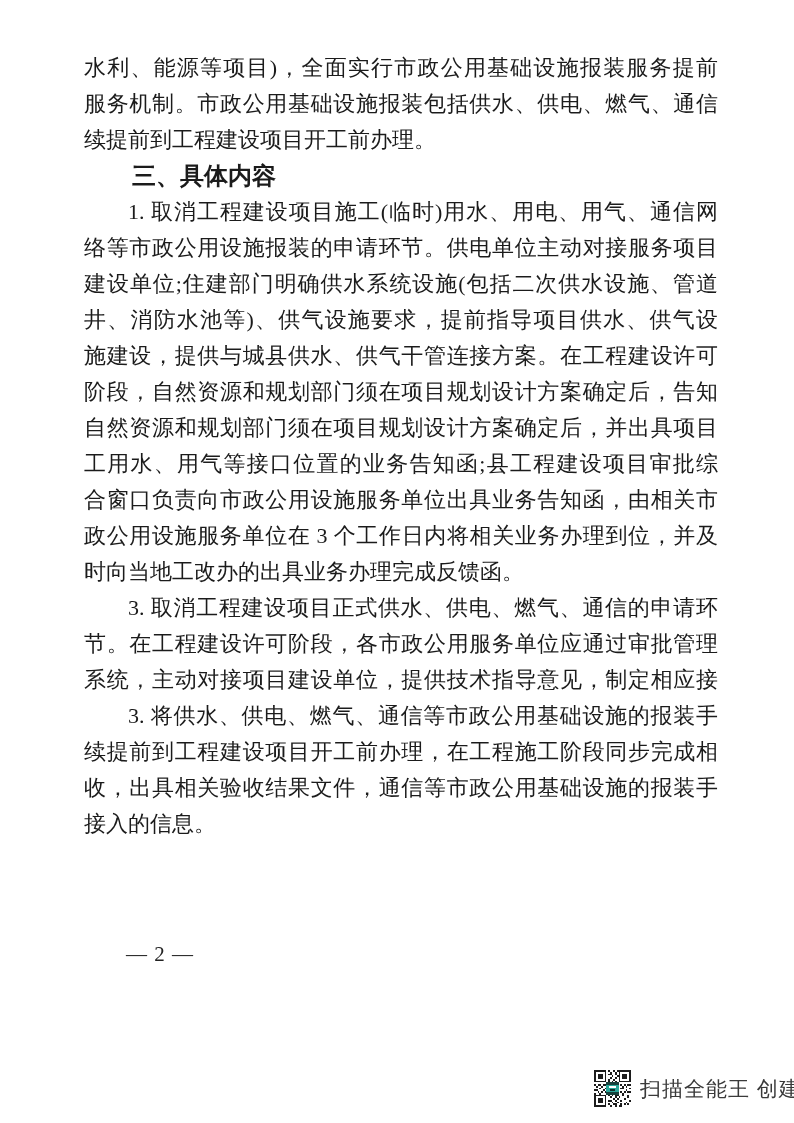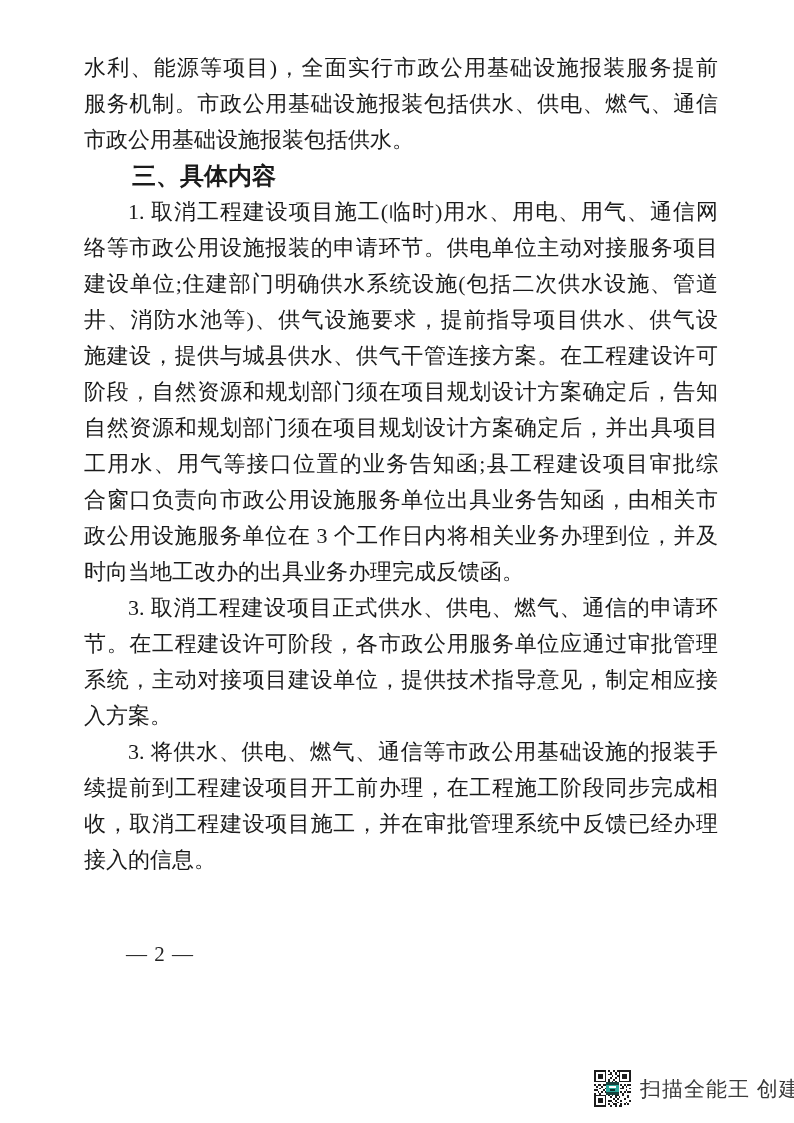--- a/index.html
+++ b/index.html
@@ -70,40 +70,39 @@
   .qr .w { fill: #ffffff; }
 </style>
 </head>
 <body>
 
 <div class="page">
 
   <div class="body-text" id="body-text">
       <div class="line fill">水利、能源等项目)，全面实行市政公用基础设施报装服务提前</div>
       <div class="line fill">服务机制。市政公用基础设施报装包括供水、供电、燃气、通信</div>
-      <div class="line">市政公用基础设施报装包括供水。</div>
+      <div class="line">续提前到工程建设项目开工前办理。</div>
       <div class="line indent heading">三、具体内容</div>
       <div class="line indent fill">1. 取消工程建设项目施工(临时)用水、用电、用气、通信网</div>
       <div class="line fill">络等市政公用设施报装的申请环节。供电单位主动对接服务项目</div>
       <div class="line fill">建设单位;住建部门明确供水系统设施(包括二次供水设施、管道</div>
       <div class="line fill">井、消防水池等)、供气设施要求，提前指导项目供水、供气设</div>
       <div class="line fill">施建设，提供与城县供水、供气干管连接方案。在工程建设许可</div>
       <div class="line fill">阶段，自然资源和规划部门须在项目规划设计方案确定后，告知</div>
       <div class="line fill">自然资源和规划部门须在项目规划设计方案确定后，并出具项目施</div>
       <div class="line fill">工用水、用气等接口位置的业务告知函;县工程建设项目审批综</div>
       <div class="line fill">合窗口负责向市政公用设施服务单位出具业务告知函，由相关市</div>
       <div class="line fill">政公用设施服务单位在 3 个工作日内将相关业务办理到位，并及</div>
       <div class="line">时向当地工改办的出具业务办理完成反馈函。</div>
       <div class="line indent fill">3. 取消工程建设项目正式供水、供电、燃气、通信的申请环</div>
       <div class="line fill">节。在工程建设许可阶段，各市政公用服务单位应通过审批管理</div>
       <div class="line fill">系统，主动对接项目建设单位，提供技术指导意见，制定相应接</div>
-      <div class="line">入方案。</div>
       <div class="line indent fill">3. 将供水、供电、燃气、通信等市政公用基础设施的报装手</div>
       <div class="line fill">续提前到工程建设项目开工前办理，在工程施工阶段同步完成相</div>
-      <div class="line fill">收，取消工程建设项目施工，并在审批管理系统中反馈已经办理</div>
+      <div class="line fill">收，出具相关验收结果文件，通信等市政公用基础设施的报装手</div>
       <div class="line">接入的信息。</div>
     </div>
 
   <div class="page-number">— 2 —</div>
 
   <div class="watermark">
     <svg class="qr" width="37" height="37" viewBox="0 0 21 21" shape-rendering="crispEdges" aria-hidden="true">
       <rect class="w" x="0" y="0" width="21" height="21"></rect>
 
       <rect class="m" x="0" y="0" width="7" height="7"></rect>

